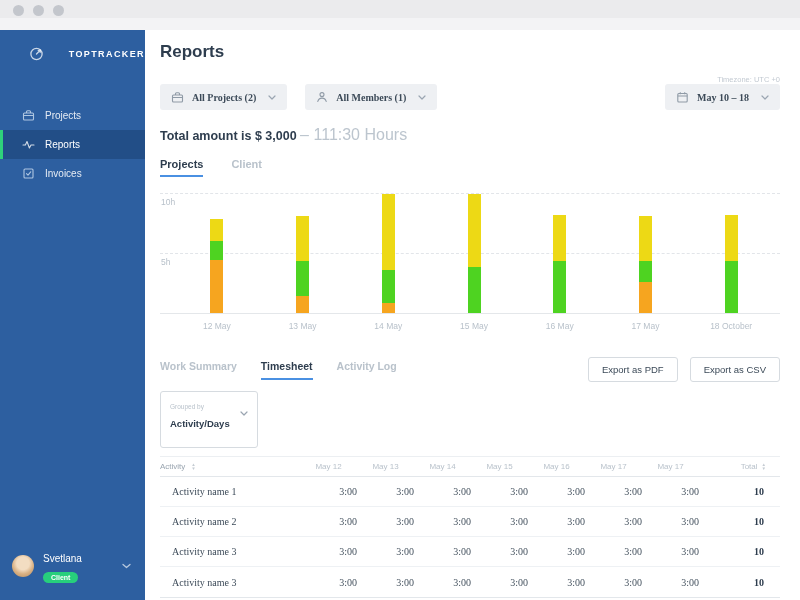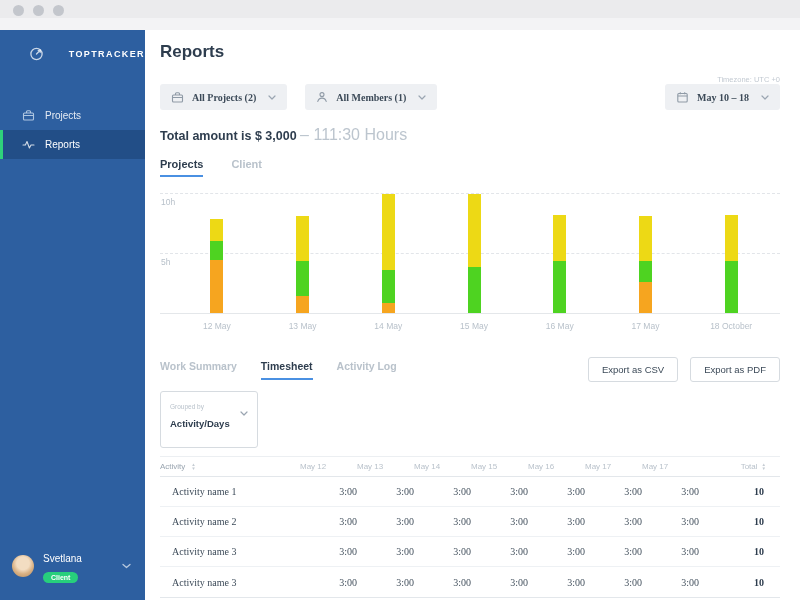--- a/index.html
+++ b/index.html
@@ -89,21 +89,21 @@
     cursor: pointer; }
   .groupby-txt { flex: 1; }
   .groupby-label { font-size: 6.5px; color: #b9c2cb; }
   .groupby-value { font-size: 9.5px; font-weight: bold; color: #2e3d4e; margin-top: 1px; }
 
   
   .table { margin-top: 8px; }
   .trow { display: grid; grid-template-columns: 140px repeat(7, 57px) 1fr;
     align-items: center; }
   .thead { height: 21px; border-top: 1px solid #eceff2; border-bottom: 1px solid #e3e7eb; }
-  .th { font-size: 8px; color: #b9c2cb; text-align: left; }
+  .th { font-size: 8px; color: #b9c2cb; text-align: center; }
   .th.left { text-align: left; color: #9aa5b0; display: flex; align-items: center; gap: 6px; }
   .th.last { padding-right: 14px; display: flex; justify-content: flex-end;
     align-items: center; gap: 4px; }
   .sort { display: inline-flex; flex-direction: column; line-height: 3.5px;
     font-size: 4.5px; color: #c5ccd3; }
   .trow.r { height: 30px; border-bottom: 1px solid #eef1f4; }
   .trow.r.nb { border-bottom: none; }
   .td { font-size: 10px; color: #45525f; text-align: right; font-family: Liberation Serif, serif; }
   .td.left { text-align: left; padding-left: 12px; color: #3c4a58; }
   .td.tot { font-weight: bold; color: #2e3d4e; padding-right: 16px; }
@@ -145,20 +145,29 @@
         <span>Projects</span>
       </div>
       <div class="nav-item active">
         <span>
           <svg width="13" height="13" viewBox="0 0 13 13" fill="none" stroke="#fff" stroke-width="1.1">
             <path d="M1 7 h2.4 l1.6-3.5 L7.4 10 L9 7 h3" stroke-linejoin="round" stroke-linecap="round"></path>
           </svg>
         </span>
         <span>Reports</span>
       </div>
+      <div class="nav-item">
+        <span>
+          <svg width="13" height="13" viewBox="0 0 13 13" fill="none" stroke="#cfe0f2" stroke-width="1.1">
+            <rect x="2" y="2" width="9" height="9" rx="1"></rect>
+            <path d="M4.5 6.7 L6 8.2 L8.7 4.8" stroke-linejoin="round" stroke-linecap="round"></path>
+          </svg>
+        </span>
+        <span>Invoices</span>
+      </div>
     </div>
 
     <div class="user">
       <span class="avatar"></span>
       <span class="user-meta">
         <span class="user-name">Svetlana</span><br>
         <span class="badge">Client</span>
       </span>
       <span class="user-chevron">
         <svg width="9" height="6" viewBox="0 0 9 6" fill="none" stroke="#fff" stroke-width="1.3">
@@ -296,22 +305,22 @@
         </div>
     </div>
 
     <div class="ts-tabs-row">
       <div class="ts-tabs">
         <span class="ttab">Work Summary</span>
         <span class="ttab active">Timesheet</span>
         <span class="ttab">Activity Log</span>
       </div>
       <div class="export-btns">
+        <button class="btn-outline">Export as PDF</button>
         <button class="btn-outline">Export as CSV</button>
-        <button class="btn-outline">Export as PDF</button>
       </div>
     </div>
 
     <div class="groupby">
       <span class="groupby-txt">
         <span class="groupby-label">Grouped by</span><br>
         <span class="groupby-value">Activity/Days</span>
       </span>
       <span>
         <svg width="8" height="5" viewBox="0 0 8 5" fill="none" stroke="#9aa5b1" stroke-width="1.2">

